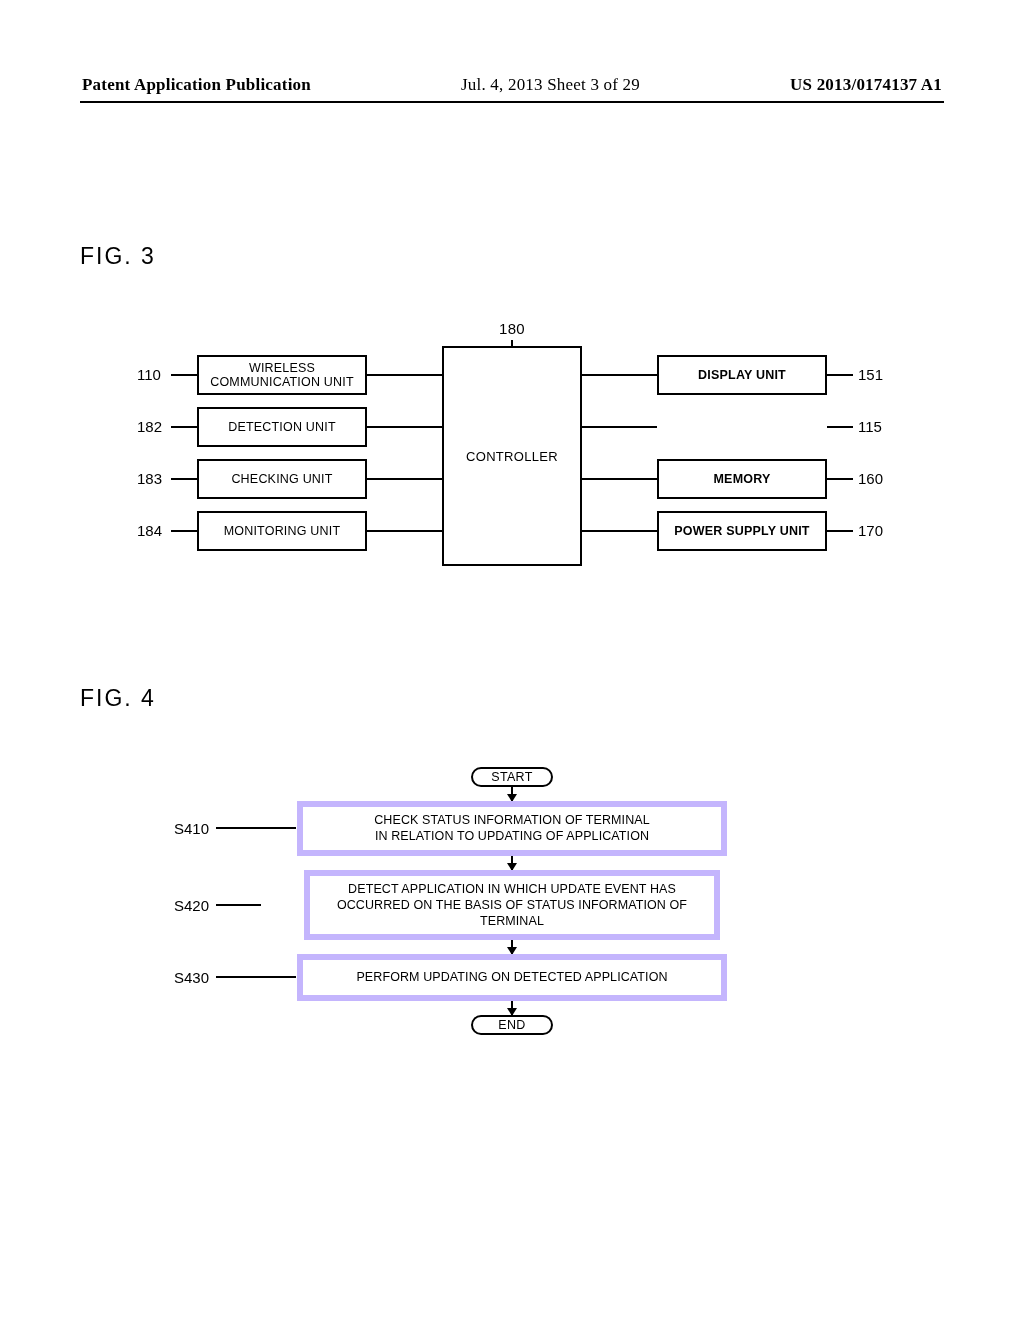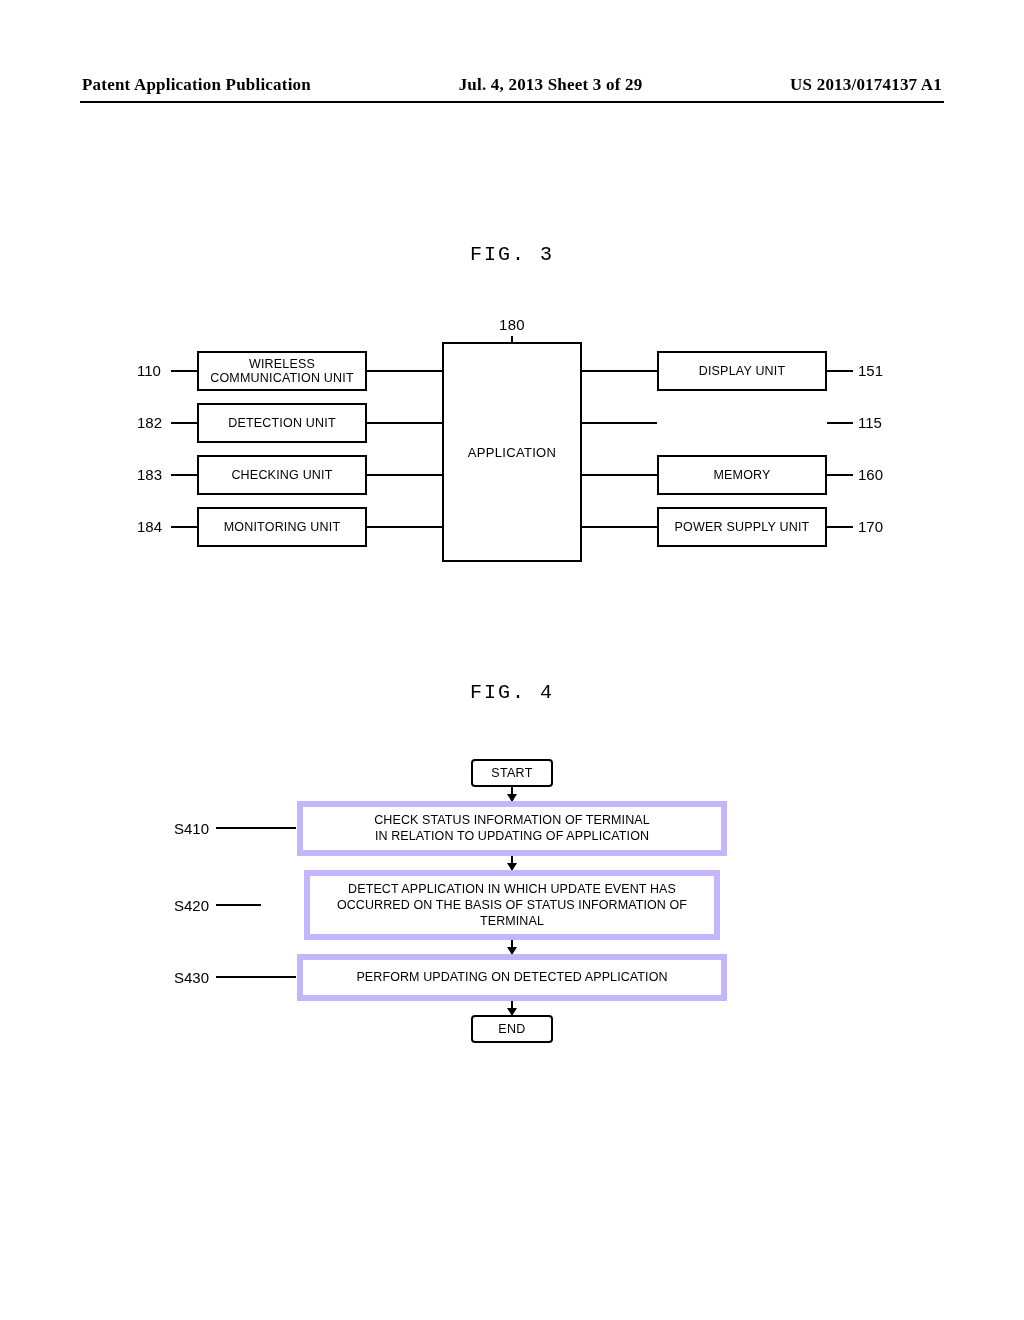--- a/index.html
+++ b/index.html
@@ -15,27 +15,27 @@
   }
   .header {
     display: flex;
     justify-content: space-between;
     font-size: 17px;
     padding: 0 2px 6px 2px;
     border-bottom: 2px solid #000;
     letter-spacing: 0.2px;
   }
   .header .left { font-weight: bold; }
-  .header .mid { font-weight: bold; }
+  .header .mid { font-weight: normal; }
   .header .right { font-weight: bold; }
 
   .fig-title {
-    font-family: Liberation Mono, monospace;
-    font-size: 20px;
-    text-align: center;
+    font-family: Liberation Sans, sans-serif;
+    font-size: 23px;
+    text-align: left;
     margin-top: 140px;
     letter-spacing: 2px;
   }
   .fig-title2 {
     margin-top: 100px;
   }
 
   
   .fig3 {
     position: relative;
@@ -76,21 +76,21 @@
     border: 2px solid #000;
     display: flex;
     align-items: center;
     justify-content: center;
     text-align: center;
     font-size: 12.5px;
     line-height: 1.15;
     letter-spacing: 0.2px;
   }
   .lbox { left: 55px; }
-  .rbox { left: 515px; }
+  .rbox { left: 515px; font-weight: bold; }
   .row1 { top: 30px; }
   .row2 { top: 82px; }
   .row3 { top: 134px; }
   .row4 { top: 186px; }
 
   .conn {
     position: absolute;
     height: 2px;
     background: #000;
   }
@@ -118,23 +118,23 @@
 
   
   .fig4 {
     position: relative;
     width: 620px;
     margin: 55px auto 0 auto;
     font-family: Arial, Helvetica, sans-serif;
   }
   .term {
     width: 82px;
-    height: 28px;
+    height: 20px;
     border: 2px solid #000;
-    border-radius: 4px;
+    border-radius: 10px;
     display: flex;
     align-items: center;
     justify-content: center;
     font-size: 12.5px;
     margin: 0 auto;
     letter-spacing: 0.3px;
   }
   .stepbox {
     border: 6px solid #c4b5fd;
     text-align: center;
@@ -187,21 +187,21 @@
   <div class="header">
     <span class="left">Patent Application Publication</span>
     <span class="mid">Jul. 4, 2013  Sheet 3 of 29</span>
     <span class="right">US 2013/0174137 A1</span>
   </div>
 
   <div class="fig-title">FIG. 3</div>
 
   <div class="fig3">
     <div class="ctrl">
-      <span>APPLICATION</span>
+      <span>CONTROLLER</span>
       <span class="ctrl-label">180</span>
       <span class="ctrl-lead"></span>
     </div>
 
     <div class="lbox row1">
         <span style="white-space:pre-line">WIRELESS
 COMMUNICATION UNIT</span>
       </div>
     <div class="lbox row3">
         <span>CHECKING UNIT</span>

